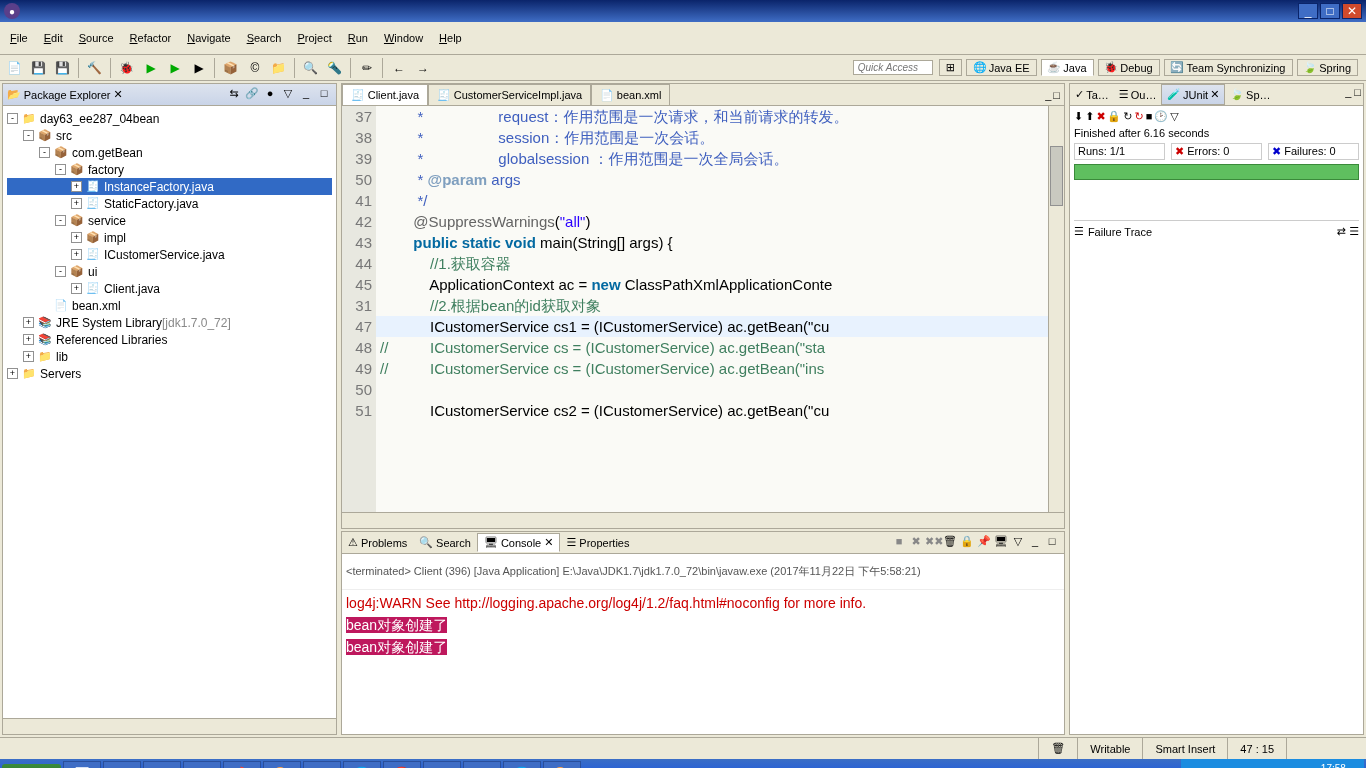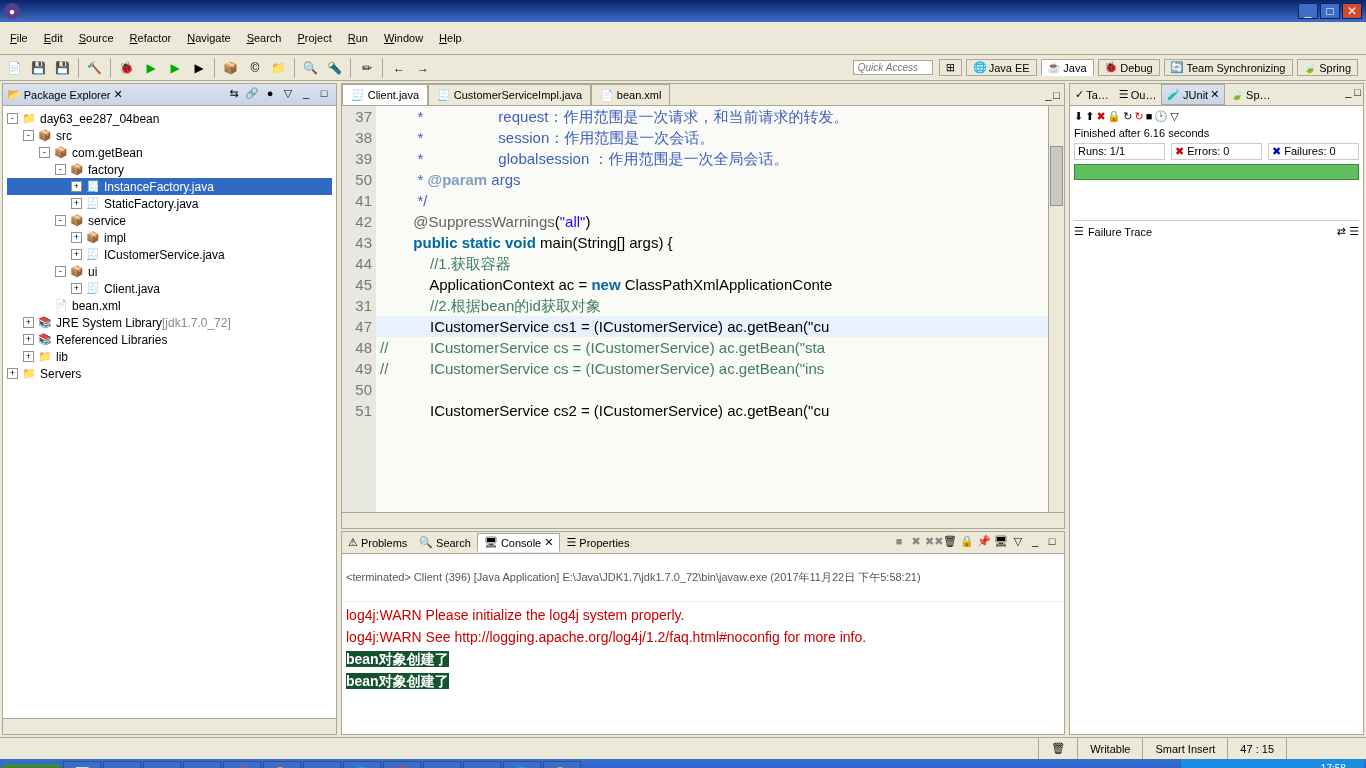--- a/index.html
+++ b/index.html
@@ -47,24 +47,24 @@
 .code .hl-line { background: #e8f2fe; position: absolute; left: 0; right: 0; height: 21px; z-index: 0; }
 .scrollbar-v { width: 16px; background: #ece9d8; border-left: 1px solid #aca899; position: relative; }
 .scrollbar-v .thumb { position: absolute; left: 1px; right: 1px; top: 40px; height: 60px; background: #c9c9c0; border: 1px solid #919191; }
 .scrollbar-h { height: 16px; background: #ece9d8; border-top: 1px solid #aca899; display: flex; }
 .bottom-area { height: 204px; border: 1px solid #aca899; background: #fff; margin-top: 2px; display: flex; flex-direction: column; }
 .bottom-tabs { display: flex; background: #ece9d8; height: 22px; border-bottom: 1px solid #aca899; align-items: center; }
 .bottom-tab { padding: 2px 6px; display: flex; align-items: center; gap: 3px; cursor: pointer; font-size: 11px; }
 .bottom-tab.active { background: #fff; border: 1px solid #aca899; border-bottom: 1px solid #fff; }
 .bottom-tabs .actions { margin-left: auto; display: flex; gap: 1px; padding: 0 4px; }
 .bottom-tabs .actions span { width: 16px; height: 16px; cursor: pointer; text-align: center; }
-.console-info { padding: 16px 4px; color: #555; font-size: 11px; border-bottom: 1px solid #eee; }
+.console-info { padding: 10px 4px; color: #555; font-size: 11px; border-bottom: 1px solid #eee; }
 .console-body { flex: 1; font-family: Consolas, monospace; font-size: 14px; padding: 2px 4px; overflow: hidden; line-height: 22px; }
 .console-body .warn { color: #c00; }
-.console-body .selected { background: #14532d; color: #fff; font-weight: bold; }
+.console-body .selected { background: #be185d; color: #fff; }
 .right-panel { width: 295px; border: 1px solid #aca899; margin: 2px; background: #fff; display: flex; flex-direction: column; }
 .right-tabs { display: flex; background: #ece9d8; border-bottom: 1px solid #aca899; height: 22px; }
 .right-tab { padding: 2px 5px; cursor: pointer; font-size: 11px; display: flex; align-items: center; gap: 2px; }
 .right-tab.active { background: linear-gradient(#dde3ee,#c9d4e8); border: 1px solid #aca899; }
 .junit-body { padding: 4px; font-size: 11px; }
 .junit-toolbar { display: flex; gap: 2px; margin-bottom: 4px; }
 .junit-stats { display: flex; gap: 6px; margin: 4px 0; }
 .junit-stats .stat { flex: 1; border: 1px solid #ccc; padding: 1px 3px; }
 .junit-bar { height: 16px; background: #5fbf5f; border: 1px solid #3a8a3a; margin: 4px 0; }
 .failure-trace { border-top: 1px solid #ccc; margin-top: 40px; padding-top: 4px; display: flex; align-items: center; }
@@ -284,21 +284,20 @@
           <span>🔒</span>
           <span>📌</span>
           <span>🖥</span>
           <span>▽</span>
           <span>_</span>
           <span>□</span>
         </div>
       </div>
       <div class="console-info">&lt;terminated&gt; Client (396) [Java Application] E:\Java\JDK1.7\jdk1.7.0_72\bin\javaw.exe (2017年11月22日 下午5:58:21)</div>
       <div class="console-body" id="console">
-          <div><span class="warn">log4j:WARN Please initialize the log4j system properly.</span></div>
           <div><span class="warn">log4j:WARN See http://logging.apache.org/log4j/1.2/faq.html#noconfig for more info.</span></div>
           <div><span class="selected">bean对象创建了</span></div>
           <div><span class="selected">bean对象创建了</span></div>
         </div>
     </div>
   </div>
 
   <div class="right-panel">
     <div class="right-tabs">
       <div class="right-tab">✓ <span>Ta…</span></div>

